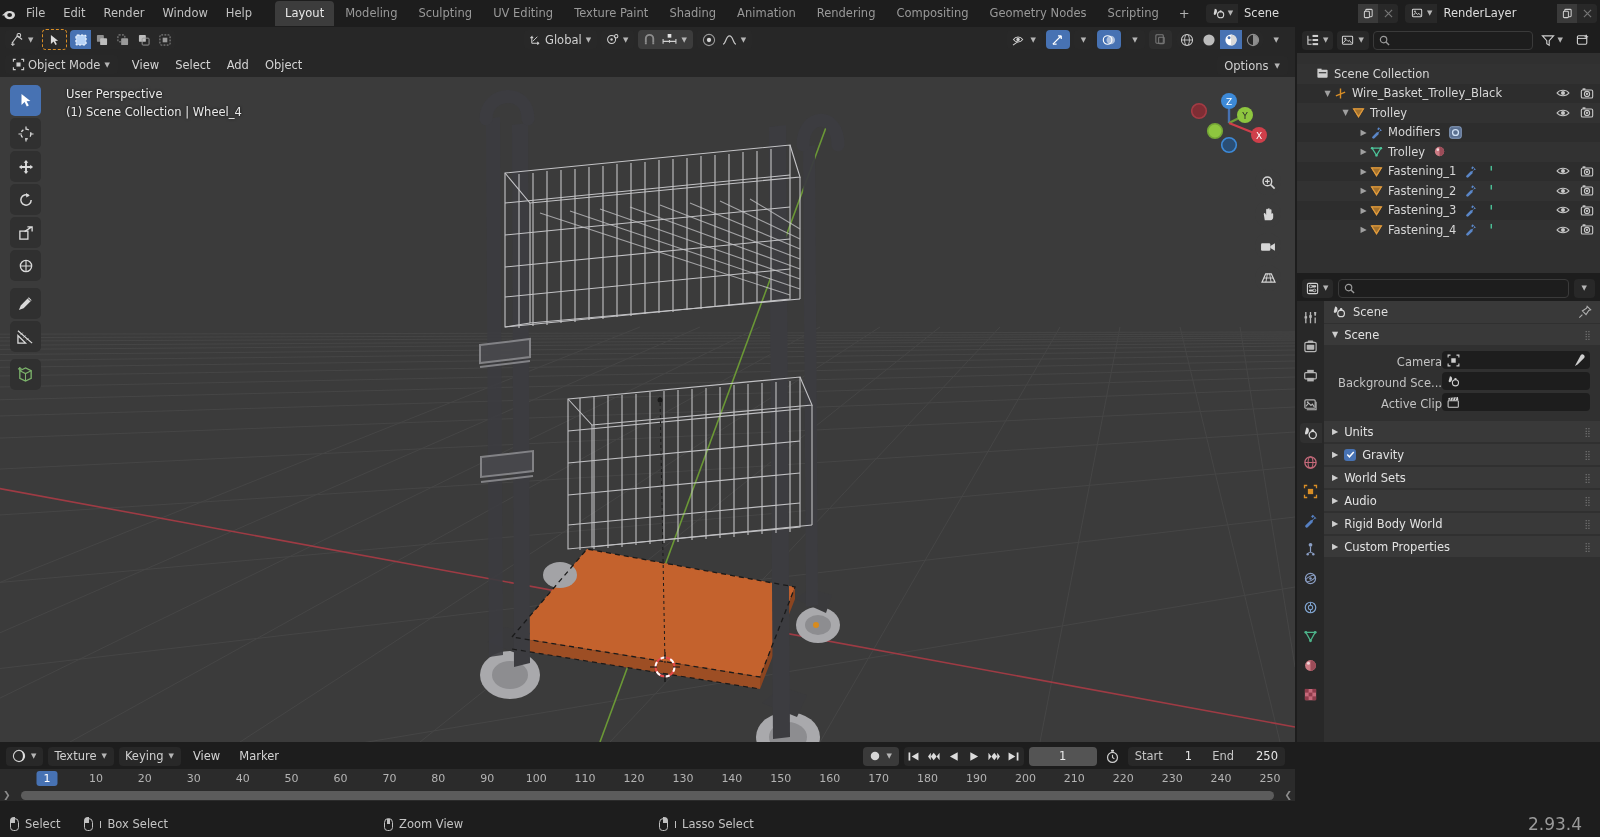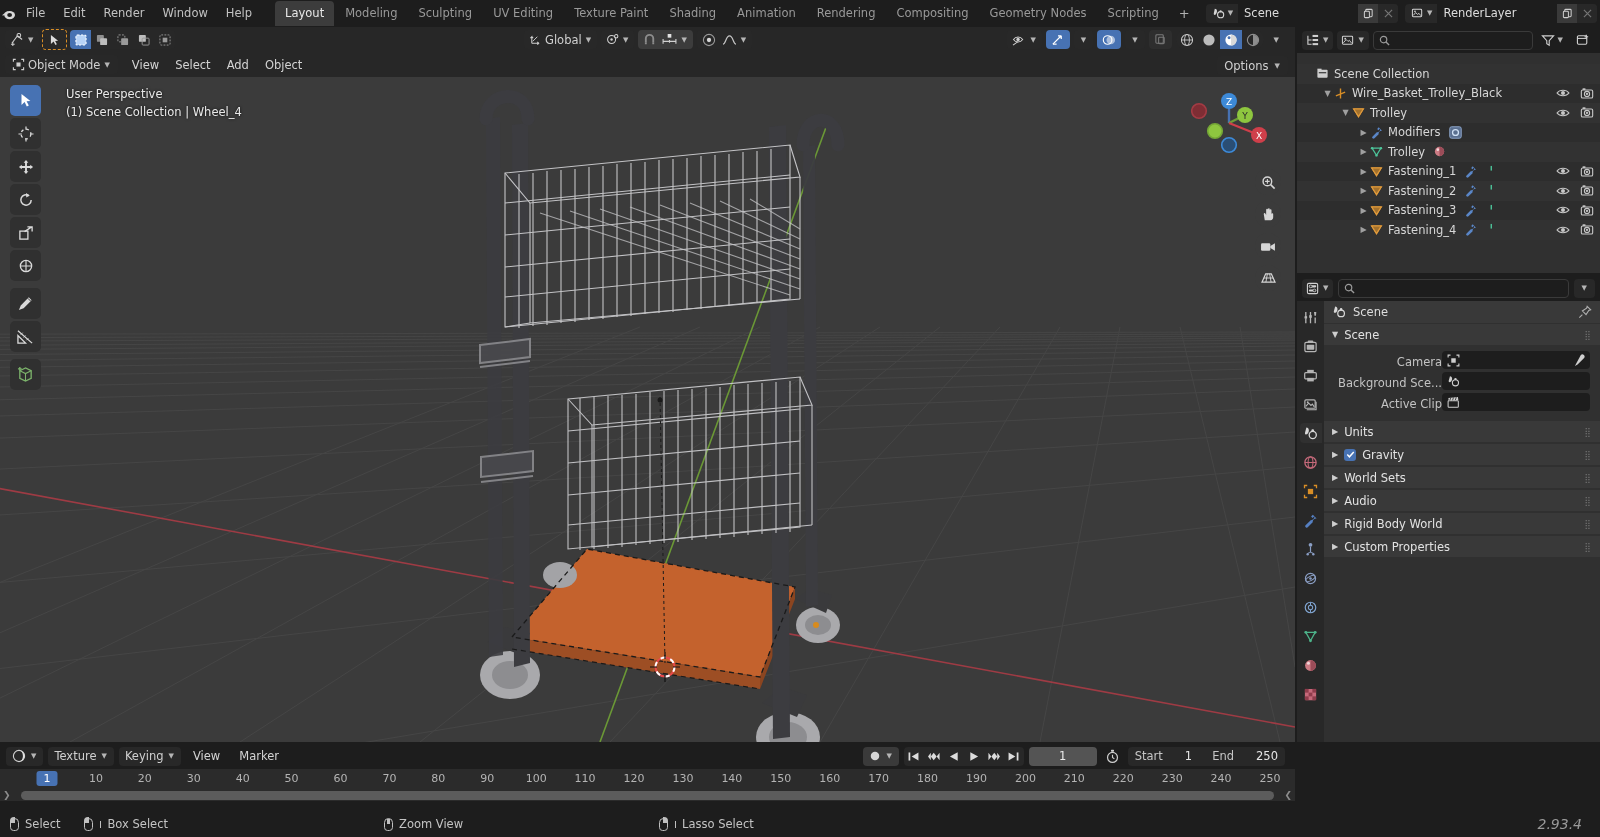--- a/index.html
+++ b/index.html
@@ -133,21 +133,21 @@
   .tick { position: absolute; top: 3px; font-size: 11px; color: #b4b4b4; transform: translateX(-50%); }
   .playhead { position: absolute; top: 2px; height: 15px; background: #4772b3; border-radius: 3px; color: #fff;
               font-size: 11px; display: flex; align-items: center; justify-content: center; padding: 0 7px; transform: translateX(-50%); }
   .tl-scroll { position: absolute; left: 0; bottom: 0; width: 1295px; height: 12px; background: #2b2b2b; display: flex; align-items: center; }
   .tl-scrollbar { height: 9px; background: #5c5c5c; border-radius: 5px; margin: 0 10px; flex: 1; }
 
   
   .statusbar { position: absolute; left: 0; bottom: 0; width: 1600px; height: 26px; background: #1d1d1d;
                display: flex; align-items: center; padding: 0 10px; gap: 8px; }
   .status-item { display: flex; align-items: center; gap: 6px; color: #c4c4c4; font-size: 11.5px; }
-  .version { margin-left: auto; color: #9a9a9a; font-size: 14px; padding-right: 8px; font-style: italic; }
+  .version { margin-left: auto; color: #9a9a9a; font-size: 17px; padding-right: 8px; }
   .mouse-ico { width: 9px; height: 13px; border: 1.3px solid #c0c0c0; border-radius: 5px 5px 4px 4px; position: relative; }
   .mouse-ico.l::before { content:''; position:absolute; left:-1.3px; top:-1.3px; width:5px; height:6px; background:#c0c0c0; border-radius:4px 0 0 0; }
   .mouse-ico.m::before { content:''; position:absolute; left:50%; margin-left:-1.2px; top:0px; width:2.4px; height:5px; background:#c0c0c0; }
   .mouse-ico.r::before { content:''; position:absolute; right:-1.3px; top:-1.3px; width:5px; height:6px; background:#c0c0c0; border-radius:0 4px 0 0; }
   .drag-mark { width: 4px; height: 7px; border-left: 1.3px solid #c0c0c0; margin-left: 1px; }
   svg { display: block; }
 </style>
 </head>
 <body>
 

